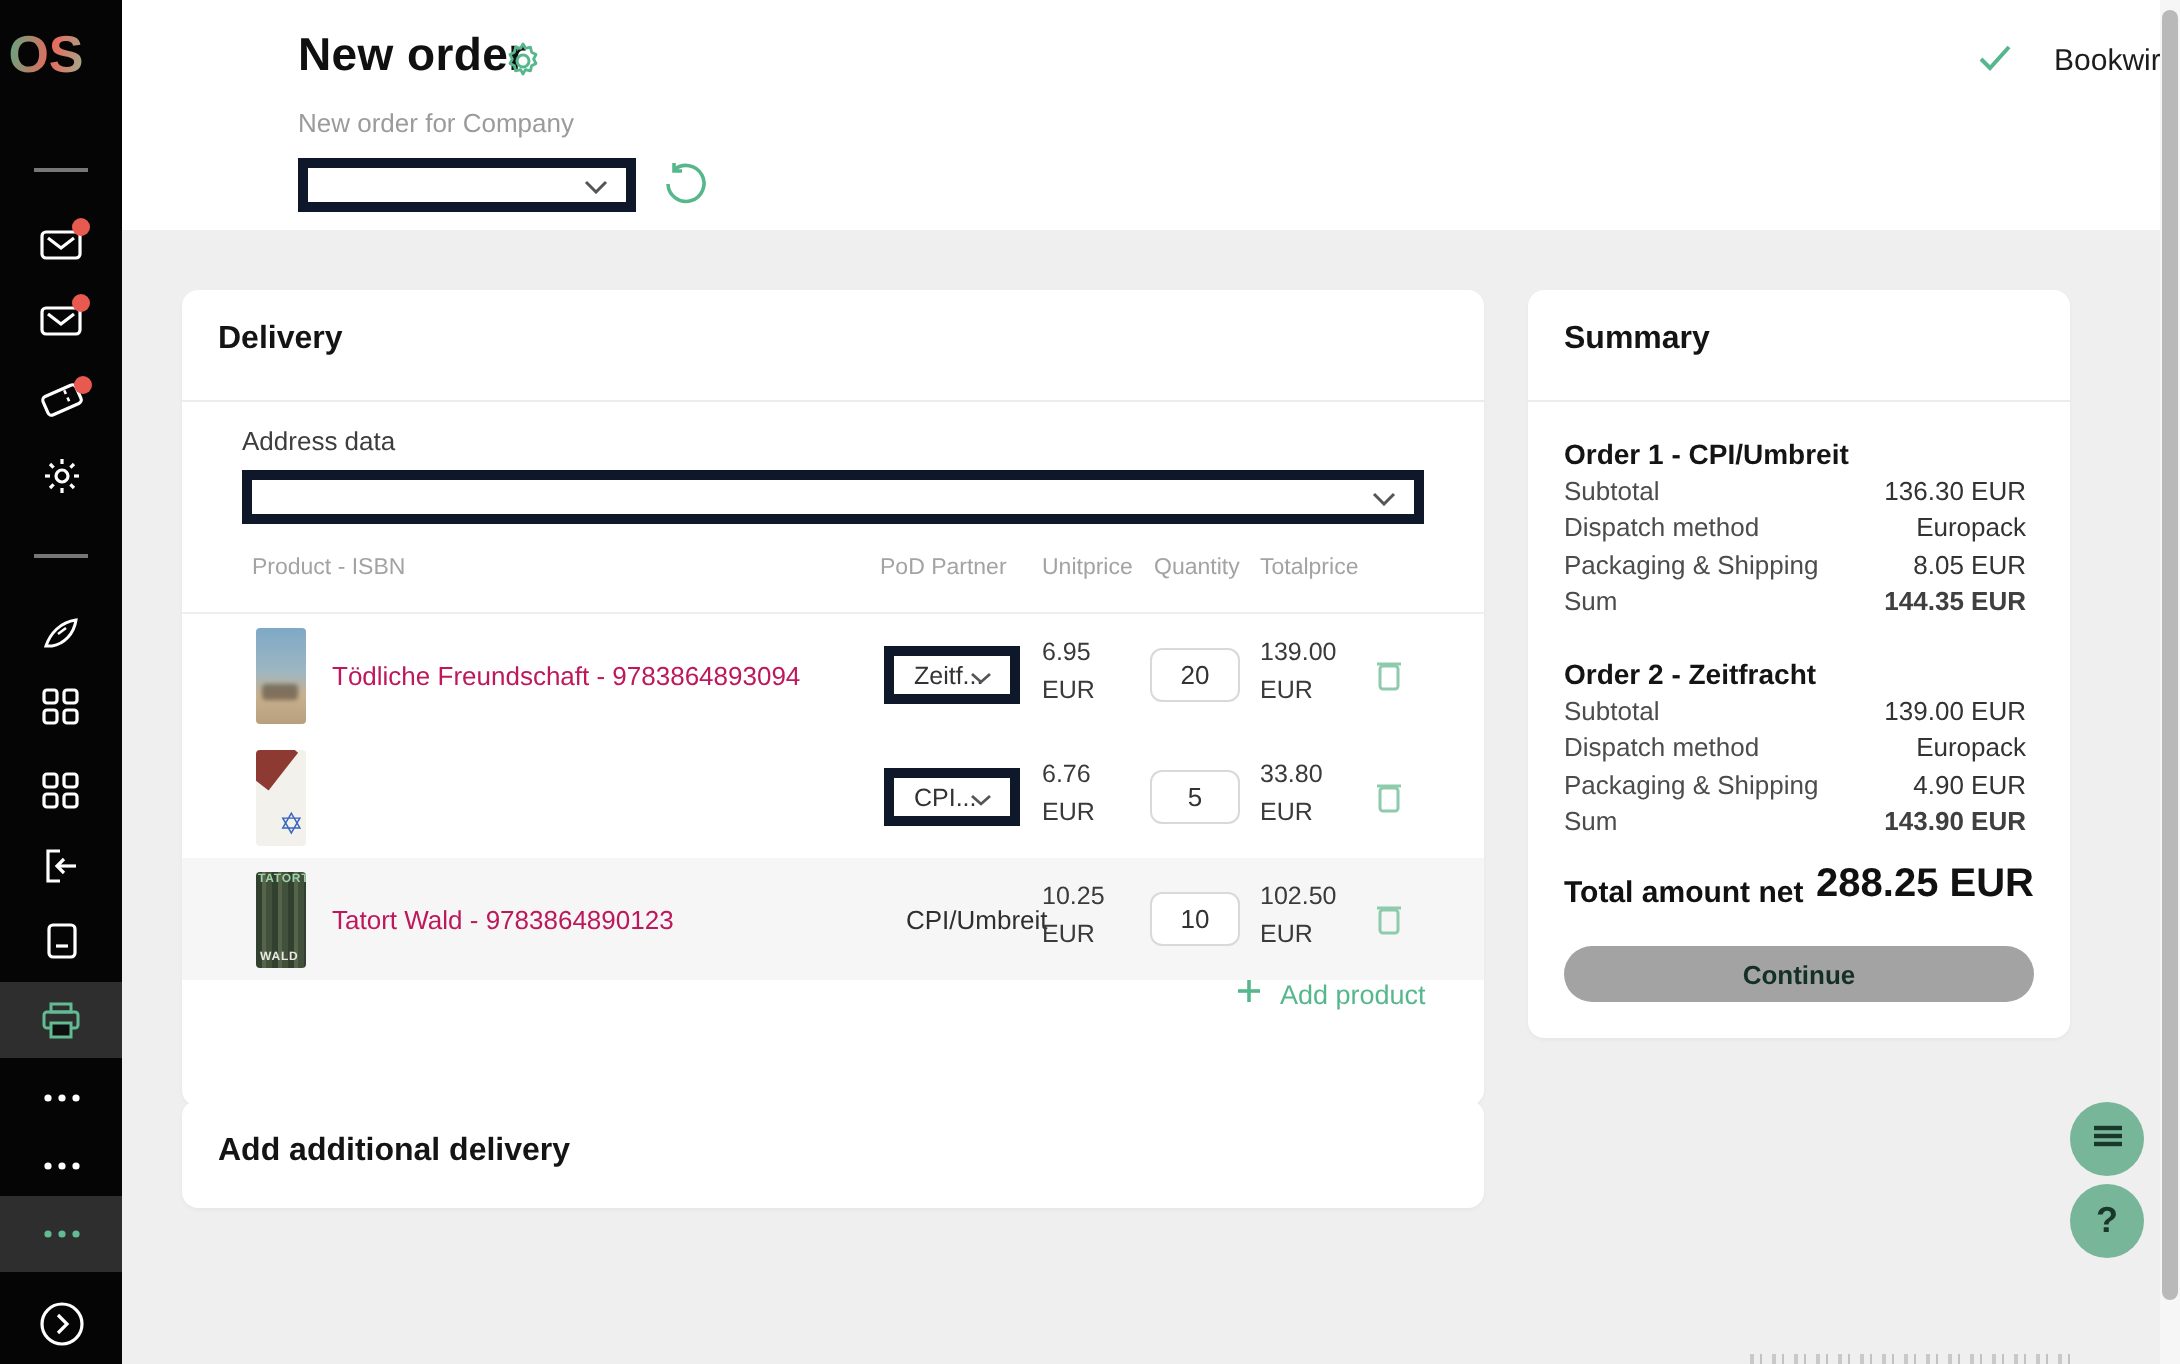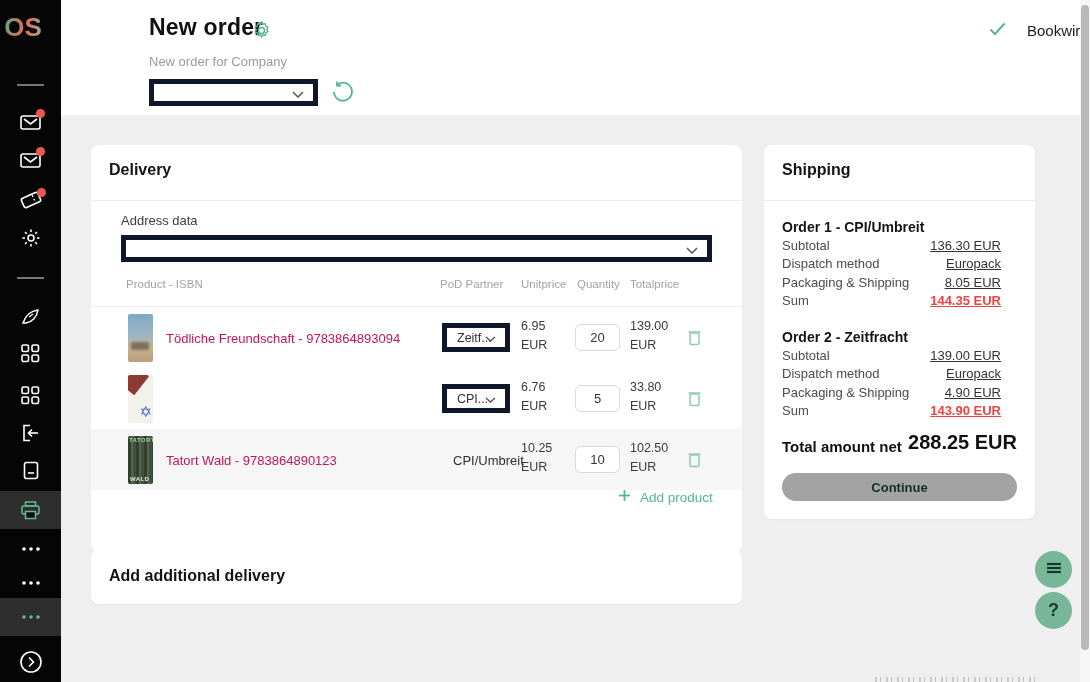--- a/index.html
+++ b/index.html
@@ -65,22 +65,22 @@
   #add-product { position:absolute; left:527px; top:344px; display:flex; align-items:flex-end; gap:9px; color:#57b78c; font-size:13.5px; cursor:pointer; }
 
   
   #add-delivery-card { left:30px; top:435px; width:651px; height:54px; }
   #add-delivery-card h2 { top:17px; }
 
   
   #summary-card { left:703px; top:30px; width:271px; height:374px; }
   .sec-title { position:absolute; left:18px; font-size:14px; font-weight:bold; color:#141414; }
   .srow { position:absolute; left:18px; right:18px; height:18px; font-size:13px; color:#4c4c4c; }
-  .srow .v { position:absolute; right:16px; color:#333;text-decoration:underline; }
-  .srow .v.b { font-weight:bold; color:#ef4444; }
+  .srow .v { position:absolute; right:4px; color:#333; }
+  .srow .v.b { font-weight:bold; color:#404040; }
   #total-label { position:absolute; left:18px; top:293px; font-size:15px; font-weight:bold; color:#111; }
   #total-value { position:absolute; right:18px; top:286px; font-size:20px; font-weight:bold; color:#111; }
   #continue-btn { position:absolute; left:18px; top:328px; width:235px; height:28px; border:none; border-radius:14px;
     background:#a3a3a3; font-size:13px; font-weight:bold; color:#143024; cursor:pointer; font-family:"Liberation Sans",sans-serif; }
 
   
   .fab { position:absolute; width:37px; height:37px; border-radius:50%; background:#77b698; border:none; cursor:pointer;
     display:flex; align-items:center; justify-content:center; z-index:6; }
   #fab-menu { left:1035px; top:551px; }
   #fab-help { left:1035px; top:592px; font-size:18px; font-weight:bold; color:#19372a; font-family:"Liberation Sans",sans-serif; }
@@ -394,21 +394,21 @@
       </span>
       <span>Add product</span>
     </div>
   </div>
 
   <div class="card" id="add-delivery-card">
     <h2>Add additional delivery</h2>
   </div>
 
   <div class="card" id="summary-card">
-    <h2>Shipping</h2>
+    <h2>Summary</h2>
     <div class="hdiv"></div>
 
     <div class="sec-title" style="top:74px">Order 1 - CPI/Umbreit</div>
     <div class="srow" style="top:93px"><span>Subtotal</span><span class="v">136.30 EUR</span></div>
     <div class="srow" style="top:111px"><span>Dispatch method</span><span class="v">Europack</span></div>
     <div class="srow" style="top:130px"><span>Packaging &amp; Shipping</span><span class="v">8.05 EUR</span></div>
     <div class="srow" style="top:148px"><span>Sum</span><span class="v b">144.35 EUR</span></div>
 
     <div class="sec-title" style="top:184px">Order 2 - Zeitfracht</div>
     <div class="srow" style="top:203px"><span>Subtotal</span><span class="v">139.00 EUR</span></div>

